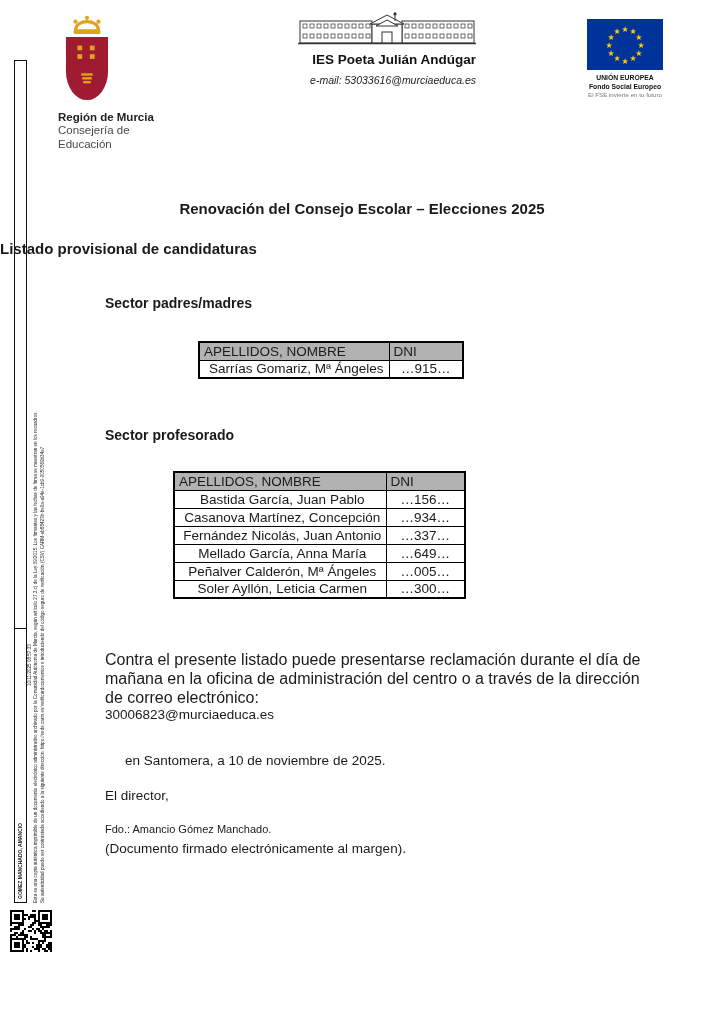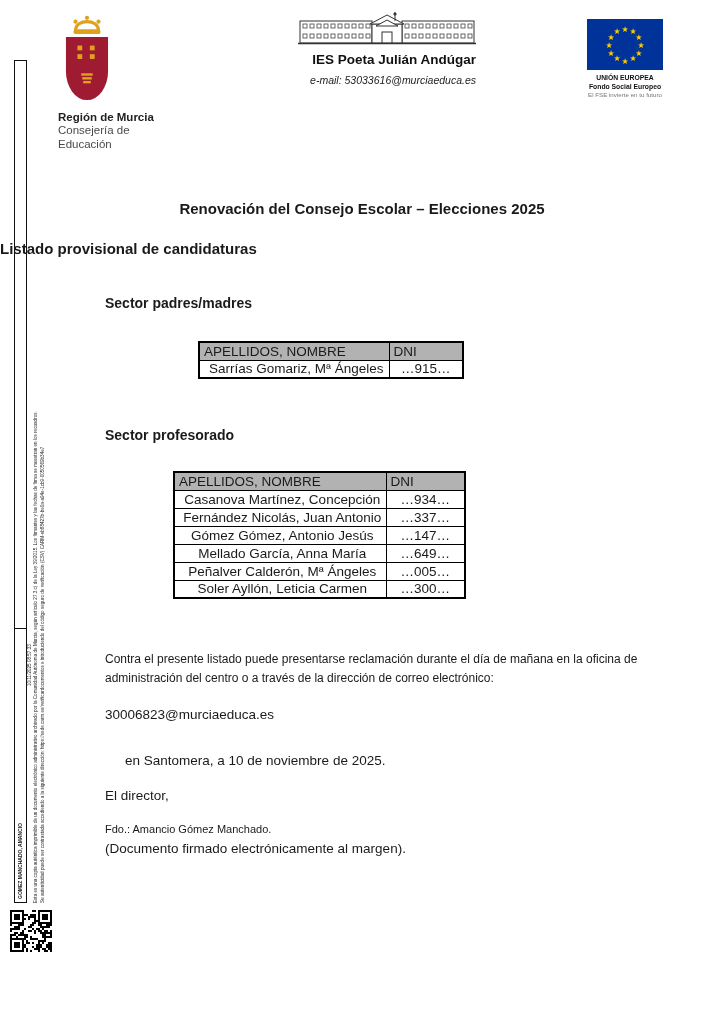--- a/index.html
+++ b/index.html
@@ -40,21 +40,21 @@
   table.cand th { background:#b2b2b2; font-weight:normal; }
   table.cand th, table.cand td { border:1px solid #000; font-size:13.5px; height:18px; padding:0 4px; }
   table.cand th.h-name, table.cand th.h-dni { text-align:left; }
   table.cand td.cell-name { width:190px; text-align:center; padding-left:8px; }
   table.cand td.cell-dni  { width:74px;  text-align:center; }
   #table-parents  { position:absolute; top:341px; left:198px; }
   #table-teachers { position:absolute; top:471px; left:173px; }
   #table-teachers td.cell-name { width:212px; }
   #table-teachers td.cell-dni  { width:79px; }
 
-  .para   { position:absolute; top:650px; left:105px; width:540px; font-size:12px; line-height:19px; }
+  .para   { position:absolute; top:650px; left:105px; width:540px; font-size:16px; line-height:19px; }
   .email  { position:absolute; top:707px; left:105px; font-size:13.5px; }
   .dateln { position:absolute; top:753px; left:105px; font-size:13.5px;margin-left:20px; }
   .dirln  { position:absolute; top:788px; left:105px; font-size:13.5px; }
   .fdoln  { position:absolute; top:823px; left:105px; font-size:11px; }
   .noteln { position:absolute; top:841px; left:105px; font-size:13.5px; }
 </style>
 </head>
 <body>
 
 <div class="sig-box">
@@ -347,30 +347,30 @@
 <div class="sec-head2">Sector profesorado</div>
 <table class="cand" id="table-teachers">
     <thead>
       <tr>
         <th class="h-name">APELLIDOS, NOMBRE</th>
         <th class="h-dni">DNI</th>
       </tr>
     </thead>
     <tbody>
       <tr>
+        <td class="cell-name">Bastida García, Juan Pablo</td>
+        <td class="cell-dni">…156…</td>
+      </tr>
+      <tr>
         <td class="cell-name">Casanova Martínez, Concepción</td>
         <td class="cell-dni">…934…</td>
       </tr>
       <tr>
         <td class="cell-name">Fernández Nicolás, Juan Antonio</td>
         <td class="cell-dni">…337…</td>
-      </tr>
-      <tr>
-        <td class="cell-name">Gómez Gómez, Antonio Jesús</td>
-        <td class="cell-dni">…147…</td>
       </tr>
       <tr>
         <td class="cell-name">Mellado García, Anna María</td>
         <td class="cell-dni">…649…</td>
       </tr>
       <tr>
         <td class="cell-name">Peñalver Calderón, Mª Ángeles</td>
         <td class="cell-dni">…005…</td>
       </tr>
       <tr>

